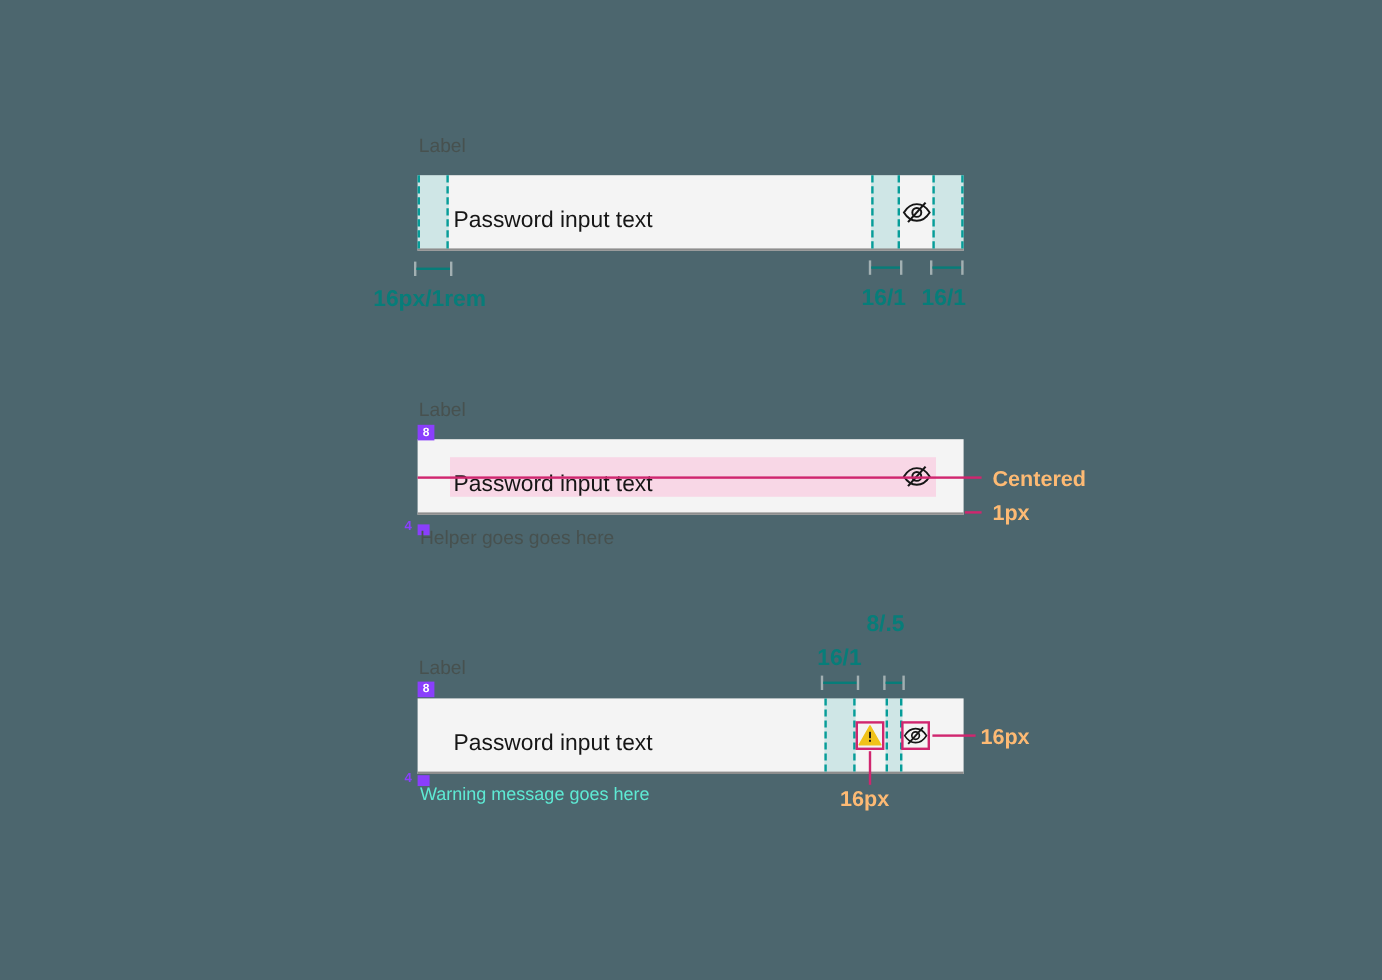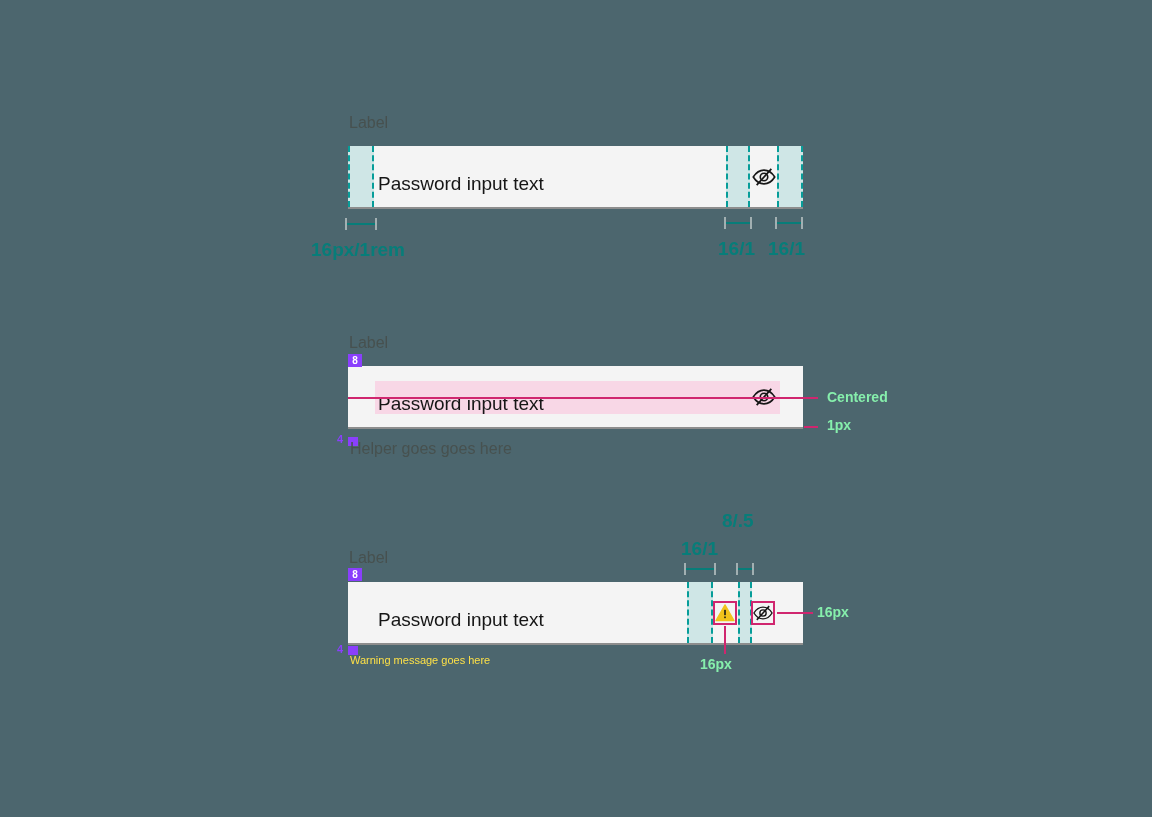--- a/index.html
+++ b/index.html
@@ -16,34 +16,34 @@
   }
   .input-text {
     position:absolute; left:30px; top:0; height:75px; display:flex; align-items:center;
     font-size:19px; color:#161616; white-space:nowrap; z-index:2;
   }
   .mcol {
     position:absolute; top:0; bottom:0; background:rgba(0,157,154,0.15);
     border-left:2px dashed #079d99; border-right:2px dashed #079d99; z-index:3;
   }
   .teal-label { color:#077d79; font-size:19px; font-weight:bold; white-space:nowrap; }
-  .magenta-label { color:#86efac; font-size:14px; font-weight:bold; white-space:nowrap; }
+  .magenta-label { color:#fdba74; font-size:18px; font-weight:bold; white-space:nowrap; }
   .mline { background:#d0266f; z-index:6; }
   .ibeam { position:absolute; height:12px; }
   .ibeam .tick { position:absolute; top:0; width:2px; height:12px; background:#a2b0b2; }
   .ibeam .tick.l { left:0; } .ibeam .tick.r { right:0; }
   .ibeam .bar { position:absolute; left:2px; right:2px; top:5px; height:2px; background:#077d79; }
   .badge {
     position:absolute; width:14px; height:13px; background:#8a3ffc; color:#ffffff;
     font-size:10px; font-weight:bold; display:flex; align-items:center; justify-content:center; z-index:4;
   }
   .num4 { position:absolute; color:#8a3ffc; font-size:11px; font-weight:bold; }
   .sq { position:absolute; width:10px; height:9px; background:#8a3ffc; }
   .helper { font-size:16px; color:#47514f; white-space:nowrap; }
-  .warnmsg { font-size:11px; color:#fde047; white-space:nowrap; }
+  .warnmsg { font-size:15px; color:#5eead4; white-space:nowrap; }
   .pinkband { position:absolute; left:27px; top:15px; width:405px; height:33px; background:#f8d7e6; z-index:1; }
   .icon-slot { position:absolute; z-index:2; display:flex; align-items:center; justify-content:center; }
   .mbox {
     position:absolute; width:24px; height:24px; border:2px solid #d0266f;
     display:flex; align-items:center; justify-content:center; z-index:5;
   }
 </style>
 </head>
 <body>
 

